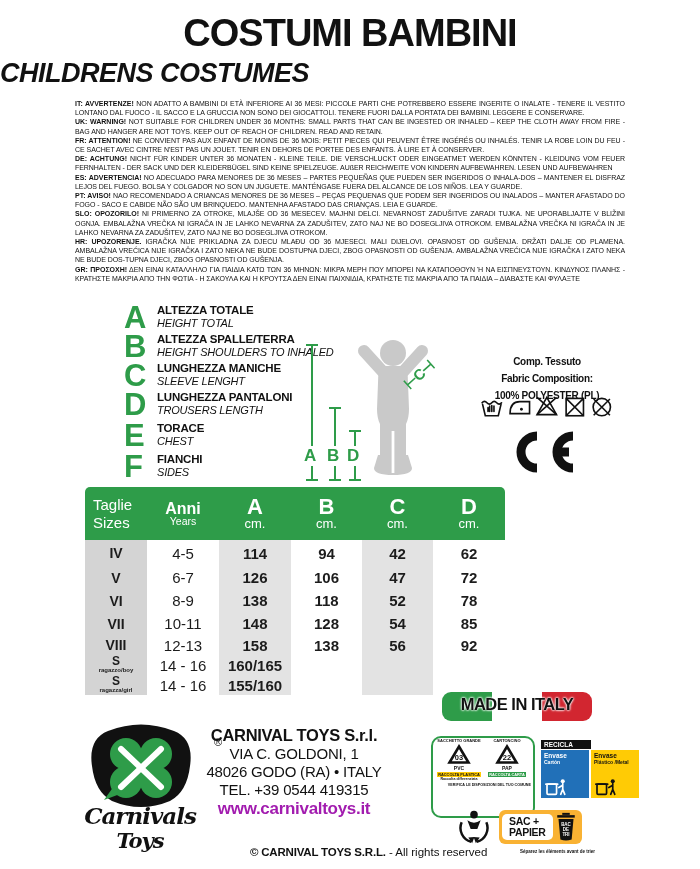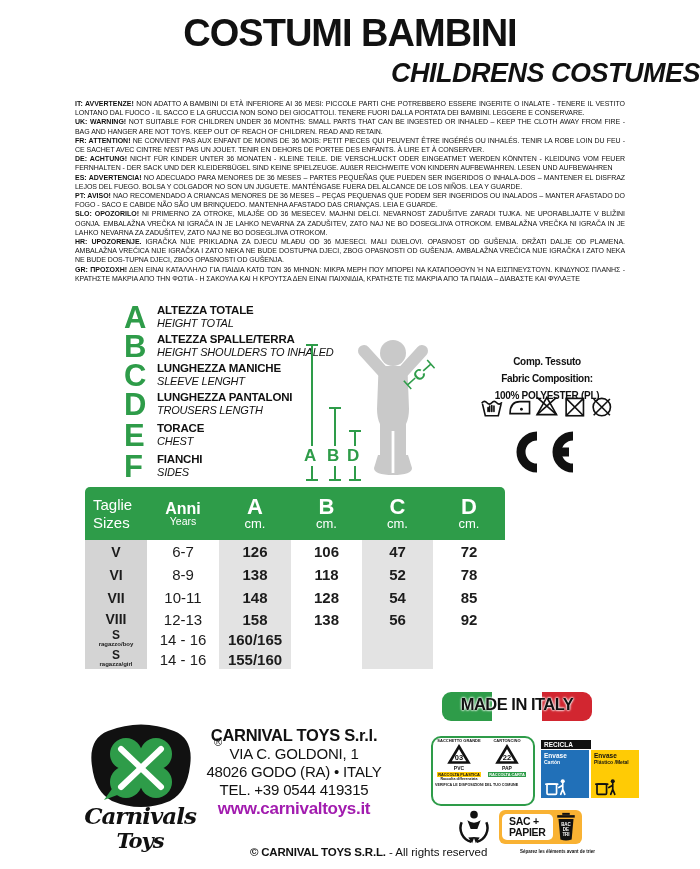--- a/index.html
+++ b/index.html
@@ -2,21 +2,21 @@
 <html style="--green: #2E9C49; --red: #D22630; --silhouette: #C9C9C9; --table_gray_dark: #D4D4D4; --table_gray_light: #E3E3E3; --blue: #2170B8; --yellow: #FFCB05; --orange: #F9B233;"><head>
 <meta charset="utf-8">
 <style>
   html,body{margin:0;padding:0;background:#ffffff;}
   .page{position:relative;width:700px;height:869px;background:#fff;overflow:hidden;
         font-family:"Liberation Sans",sans-serif;color:#111;}
 
   
   .title{position:absolute;top:12px;left:0;width:700px;text-align:center;
          font-size:38px;font-weight:800;letter-spacing:-1px;}
-  .subtitle{position:absolute;top:58px;left:0;width:700px;text-align:right;
+  .subtitle{position:absolute;top:58px;left:0;width:700px;text-align:left;
          font-size:27px;font-style:italic;font-weight:600;letter-spacing:-0.5px;}
 
   
   .warnings{position:absolute;left:75px;top:99px;width:550px;
             font-size:7px;line-height:9.2px;text-align:justify;letter-spacing:-0.05px;}
   .warnings p{margin:0;}
   .warnings b{letter-spacing:0;}
 
   
   .legend{position:absolute;left:124px;top:300px;width:250px;}
@@ -79,22 +79,22 @@
   .logo-word1{position:absolute;left:80px;top:802px;width:120px;text-align:center;
               font-family:"DejaVu Serif",serif;font-style:italic;font-weight:700;font-size:23px;letter-spacing:-1px;}
   .logo-word2{position:absolute;left:80px;top:828px;width:120px;text-align:center;
               font-family:"DejaVu Serif",serif;font-style:italic;font-weight:700;font-size:21px;letter-spacing:-1px;}
   .company{position:absolute;left:198px;top:726px;width:192px;text-align:center;}
   .co-name{font-size:16.5px;font-weight:800;line-height:19px;letter-spacing:-0.3px;}
   .co-line{font-size:15px;line-height:18px;letter-spacing:-0.2px;}
   .co-web,.co-mail{font-size:17px;font-weight:800;line-height:20px;letter-spacing:-0.3px;color:#a21caf;text-decoration:none;display:block;}
 
   
-  .sorting-box{position:absolute;left:431px;top:736px;width:104px;height:70px;border:2px solid var(--green);
-               border-radius:10px;box-sizing:border-box;padding:1px 2px;text-align:left;}
+  .sorting-box{position:absolute;left:431px;top:736px;width:104px;height:82px;border:2px solid var(--green);
+               border-radius:10px;box-sizing:border-box;padding:1px 2px;text-align:right;}
   .sb-cols{display:flex;justify-content:space-around;}
   .sb-col{width:48px;display:flex;flex-direction:column;align-items:center;}
   .sb-label{font-size:4px;font-weight:700;line-height:4.5px;}
   .sb-mat{font-size:5px;font-weight:800;line-height:5.5px;}
   .sb-strip{font-size:3.9px;font-weight:800;line-height:5px;padding:0 1px;margin-top:1px;}
   .strip-yellow{background:var(--yellow);}
   .strip-green{background:var(--green);color:#fff;}
   .sb-stripsub{font-size:3.6px;font-weight:700;line-height:4.5px;}
   .sb-footer{font-size:3.7px;font-weight:700;margin-top:1px;}
 
@@ -268,20 +268,28 @@
       <div class="th th-letter">
         <span class="l1">C</span>
         <span class="l2">cm.</span>
       </div>
       <div class="th th-letter">
         <span class="l1">D</span>
         <span class="l2">cm.</span>
       </div>
     </div>
 
+    <div class="tr h26">
+      <div class="td size g1">IV</div>
+      <div class="td years">4-5</div>
+      <div class="td g2">114</div>
+      <div class="td">94</div>
+      <div class="td g2">42</div>
+      <div class="td">62</div>
+    </div>
     <div class="tr h23">
       <div class="td size g1">V</div>
       <div class="td years">6-7</div>
       <div class="td g2">126</div>
       <div class="td">106</div>
       <div class="td g2">47</div>
       <div class="td">72</div>
     </div>
     <div class="tr h23">
       <div class="td size g1">VI</div>

